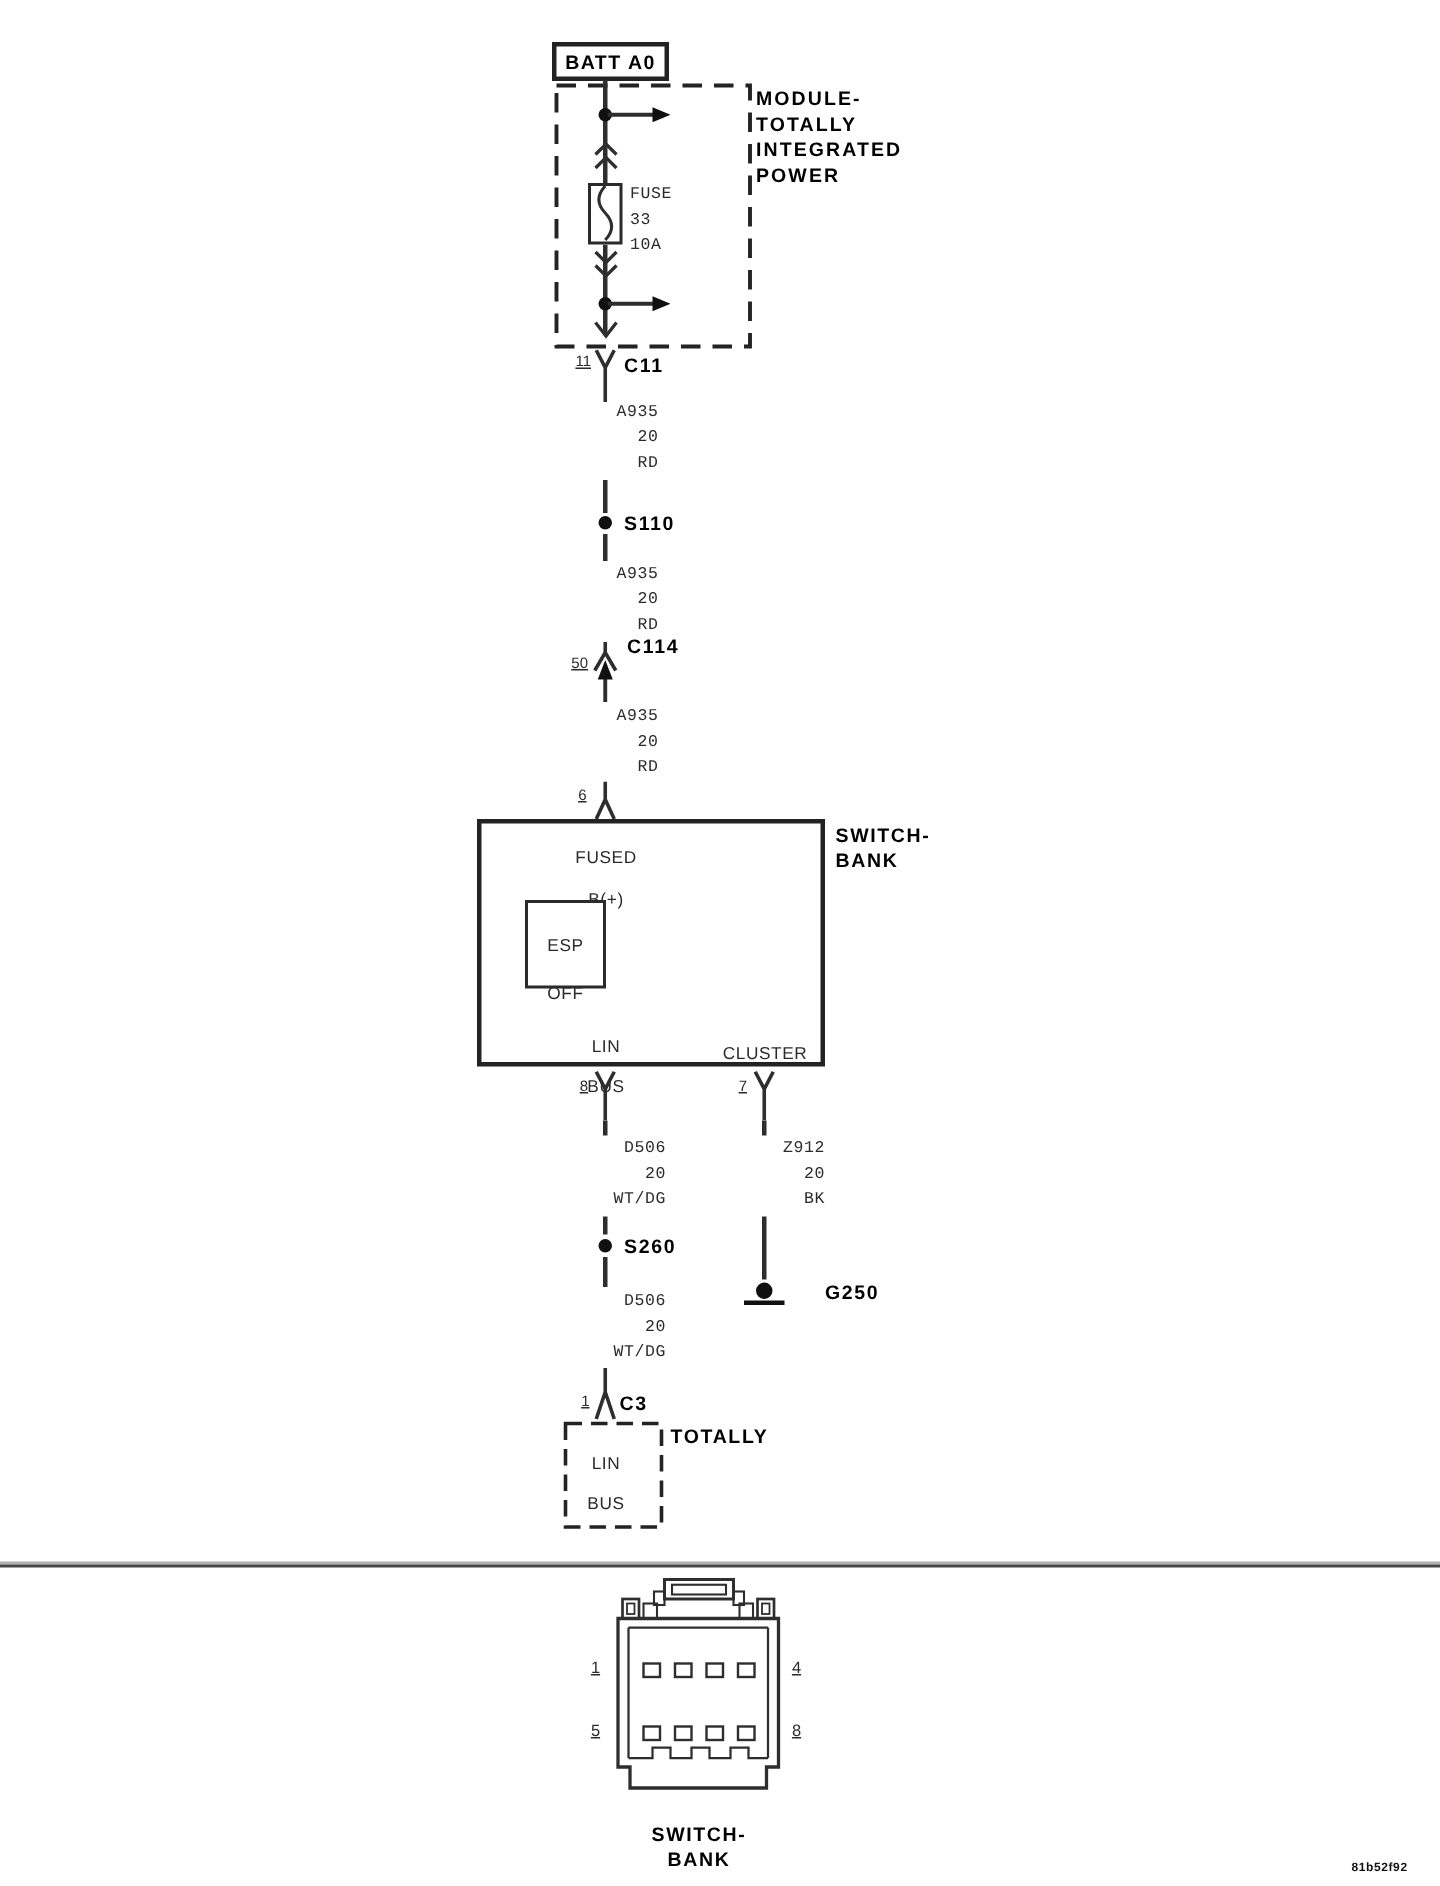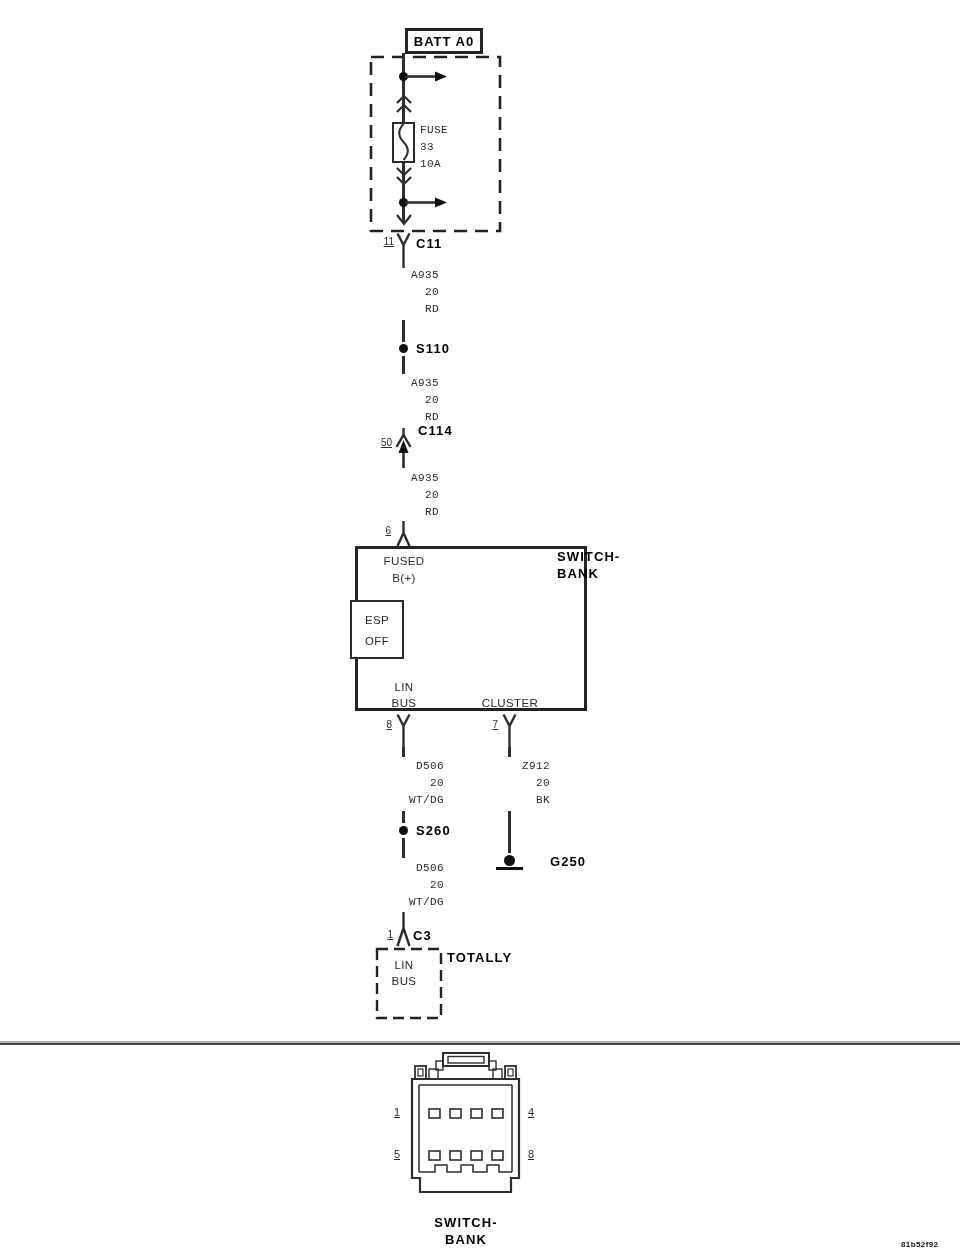--- a/index.html
+++ b/index.html
@@ -7,42 +7,48 @@
   body { font-family:"Liberation Sans", sans-serif; color:#222; }
   .page { position:relative; width:960px; height:1257px; background:#fff; overflow:hidden; }
   .abs { position:absolute; }
   .stem { position:absolute; width:3px; background:#2e2e2e; }
   .blabel { position:absolute; font-weight:bold; color:#000; font-size:13px; letter-spacing:1.1px; white-space:nowrap; line-height:15px; }
   .blabel .ln { display:block; line-height:17px; }
   .wire-label { position:absolute; font-size:11px; line-height:17px; text-align:right; color:#2b2b2b; letter-spacing:0.4px; }
   .wire-label span { display:block;font-family:Liberation Mono, monospace; }
   .pin-num { position:absolute; font-size:10px; color:#2b2b2b; text-align:right;text-decoration:underline; }
   .inbox { position:absolute; font-size:11.5px; line-height:17px; text-align:center; color:#2b2b2b; letter-spacing:0.4px; }
-  .inbox span { display:block; }
+  .inbox span { display:block;margin-top:11px; }
   .dot { position:absolute; background:#101010; border-radius:50%; width:9px; height:9px; }
-  .solid-box { position:absolute; border:3px solid #232323; background:#fff;margin-left:37px; }
+  .solid-box { position:absolute; border:3px solid #232323; background:#fff; }
   .thin-box { position:absolute; border:2px solid #2b2b2b; background:#fff; }
   .gbar { position:absolute; height:3px; background:#101010; }
   .divider { position:absolute; left:0; width:960px; height:0; border-top:2px solid #b0b0b0; border-bottom:2px solid #474747; }
   .footer-code { position:absolute; font-size:8px; font-weight:bold; color:#111; letter-spacing:0.4px; }
   svg { display:block; }
 </style>
 </head>
 <body>
 
 <div class="page">
 
   <svg class="abs" style="left:369px;top:55px" width="133" height="178">
     <rect x="2" y="2" width="129" height="174" fill="none" stroke="#232323" stroke-width="2.6" stroke-dasharray="13 8"></rect>
   </svg>
 
   <div class="solid-box" style="left:368px;top:28px;width:78px;height:26px;text-align:center">
     <span class="abs" style="left:0;top:3px;width:72px;font-weight:bold;font-size:13px;letter-spacing:1px;color:#000">BATT A0</span>
   </div>
 
+  <div class="blabel" style="left:504px;top:57px;letter-spacing:1.4px">
+    <span class="ln">MODULE-</span>
+    <span class="ln">TOTALLY</span>
+    <span class="ln">INTEGRATED</span>
+    <span class="ln">POWER</span>
+  </div>
 
   <div class="stem" style="left:402px;top:53px;height:69px"></div>
   <div class="stem" style="left:402px;top:163px;height:59px"></div>
 
   <div class="dot" style="left:399px;top:72px"></div>
   <svg class="abs" style="left:405px;top:70px" width="42" height="13">
     <line x1="0" y1="6.5" x2="31" y2="6.5" stroke="#2e2e2e" stroke-width="2.6"></line>
     <polygon points="30,1.5 42,6.5 30,11.5" fill="#101010"></polygon>
   </svg>
 

